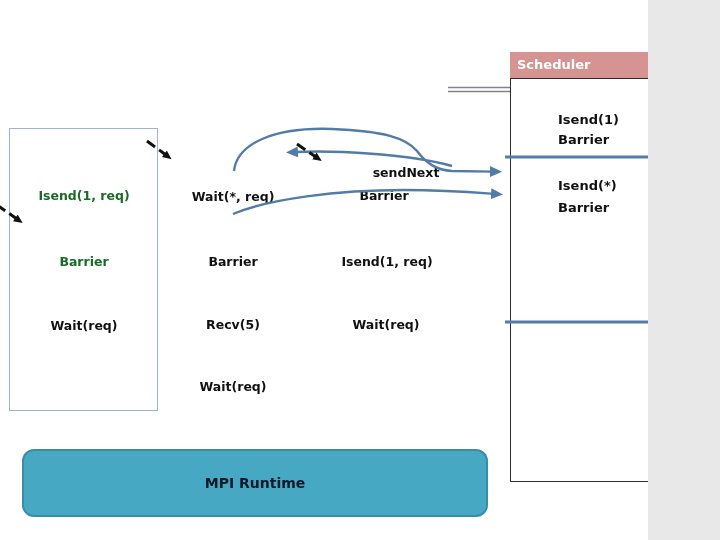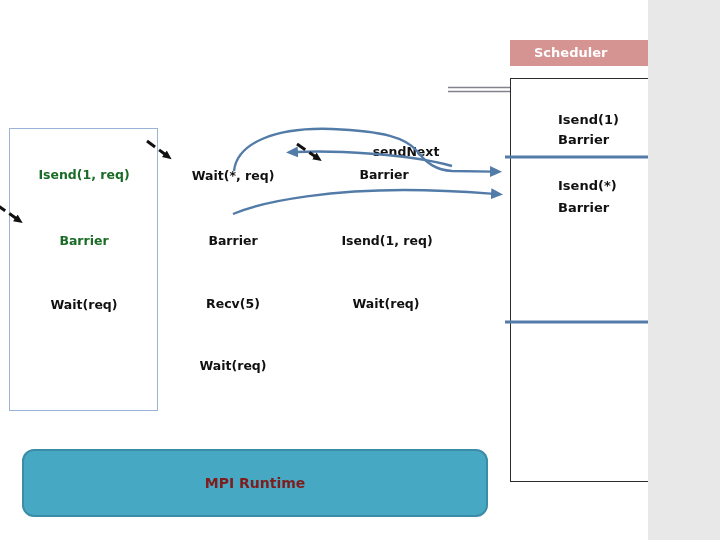--- a/index.html
+++ b/index.html
@@ -12,33 +12,33 @@
   .slide{position:relative;width:648px;height:540px;background:#ffffff;overflow:hidden;}
   .abs{position:absolute;}
   .page-number{left:681px;top:13px;font-size:12px;color:var(--gray-text);}
   .title{left:20px;top:30px;font-size:24px;font-weight:400;color:var(--title-navy);letter-spacing:0.2px;margin:0;}
   .process-bar{left:22px;top:69px;width:426px;height:41px;
     background:linear-gradient(180deg,var(--bar-top) 0%,#7FA2D6 48%,var(--bar-bottom) 100%);
     border:1px solid var(--bar-border);box-sizing:border-box;}
   .pb-label{position:absolute;top:50%;transform:translate(-50%,-50%);color:#fff;
     font-weight:700;font-size:15px;font-family:"DejaVu Sans",sans-serif;}
   .cell{transform:translate(-50%,-50%);font-family:"DejaVu Sans",sans-serif;font-weight:700;
-    font-size:12.5px;color:var(--black-text);white-space:nowrap;}
+    font-size:12.5px;color:var(--black-text);white-space:nowrap;margin-top:21px;}
   .cell.green{color:var(--green-text);}
   .p0-box{left:9px;top:128px;width:149px;height:283px;border:1.5px solid var(--box-border-blue);box-sizing:border-box;}
-  .scheduler-header{left:510px;top:40px;width:200px;height:26px;background:var(--scheduler-pink);
+  .scheduler-header{left:510px;top:52px;width:200px;height:26px;background:var(--scheduler-pink);
     color:#fff;font-weight:700;font-size:13px;font-family:"DejaVu Sans",sans-serif;
-    line-height:26px;padding-left:24px;box-sizing:border-box;}
+    line-height:26px;padding-left:7px;box-sizing:border-box;}
   .scheduler-box{left:510px;top:78px;width:197px;height:404px;background:#fff;
     border:1px solid #2b2b2b;box-sizing:border-box;}
   .sched-entry{left:558px;font-family:"DejaVu Sans",sans-serif;font-weight:700;font-size:13px;
     color:var(--black-text);white-space:nowrap;transform:translateY(-50%);}
   .mpi-runtime{left:22px;top:449px;width:466px;height:68px;border-radius:12px;
     background:var(--runtime-teal);border:2px solid var(--runtime-border);box-sizing:border-box;
-    display:flex;align-items:center;justify-content:center;color:#7f1d1d;font-weight:700;
+    display:flex;align-items:center;justify-content:center;color:#0f172a;font-weight:700;
     font-size:14px;font-family:"DejaVu Sans",sans-serif;}
   .overlay{left:0;top:0;pointer-events:none;}
 </style>
 </head>
 <body>
 
 <div class="slide">
 
   <div class="abs page-number">66</div>
 

